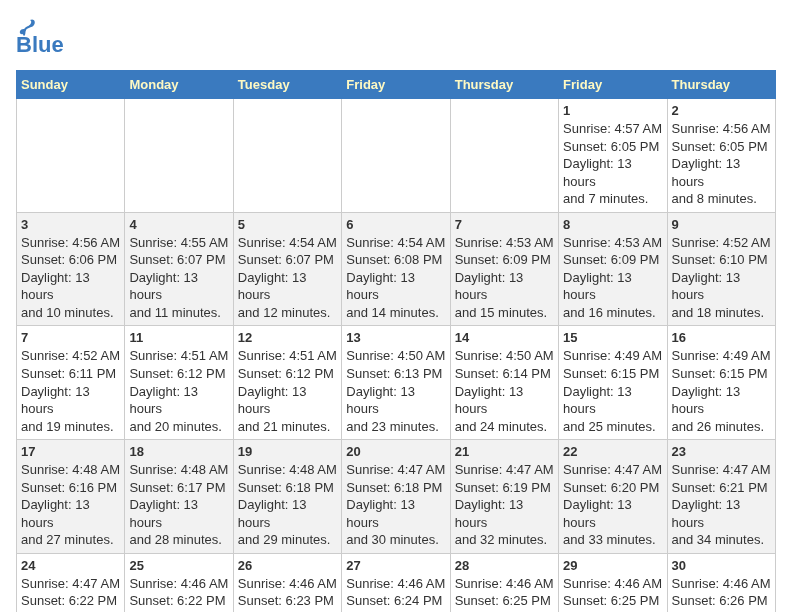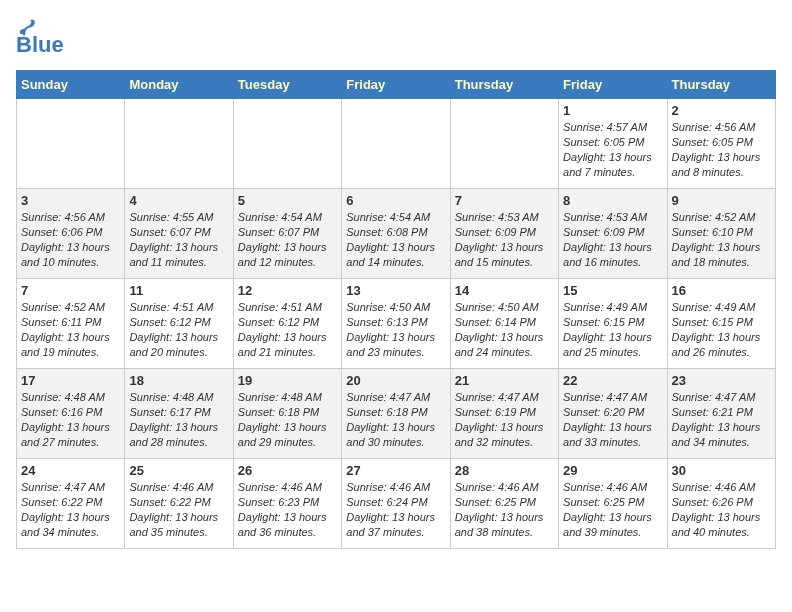--- a/index.html
+++ b/index.html
@@ -62,24 +62,23 @@
     .calendar tr:nth-child(even) td {
       background: #f2f2f2;
     }
     .day-num {
       font-size: 13px;
       font-weight: bold;
       display: block;
       margin-bottom: 2px;
     }
     .cell-info {
-      font-size: 11px;
+      font-size: 13px;
       line-height: 1.35;
       color: #333;
-      font-style: italic;
     }
     .empty { background: #fff !important; }
   </style>
 </head>
 <body>
 
 <div class="header">
   <div class="logo">
     <div style="display:flex;align-items:center;gap:2px;">
       <svg width="22" height="22" viewBox="0 0 22 22">

